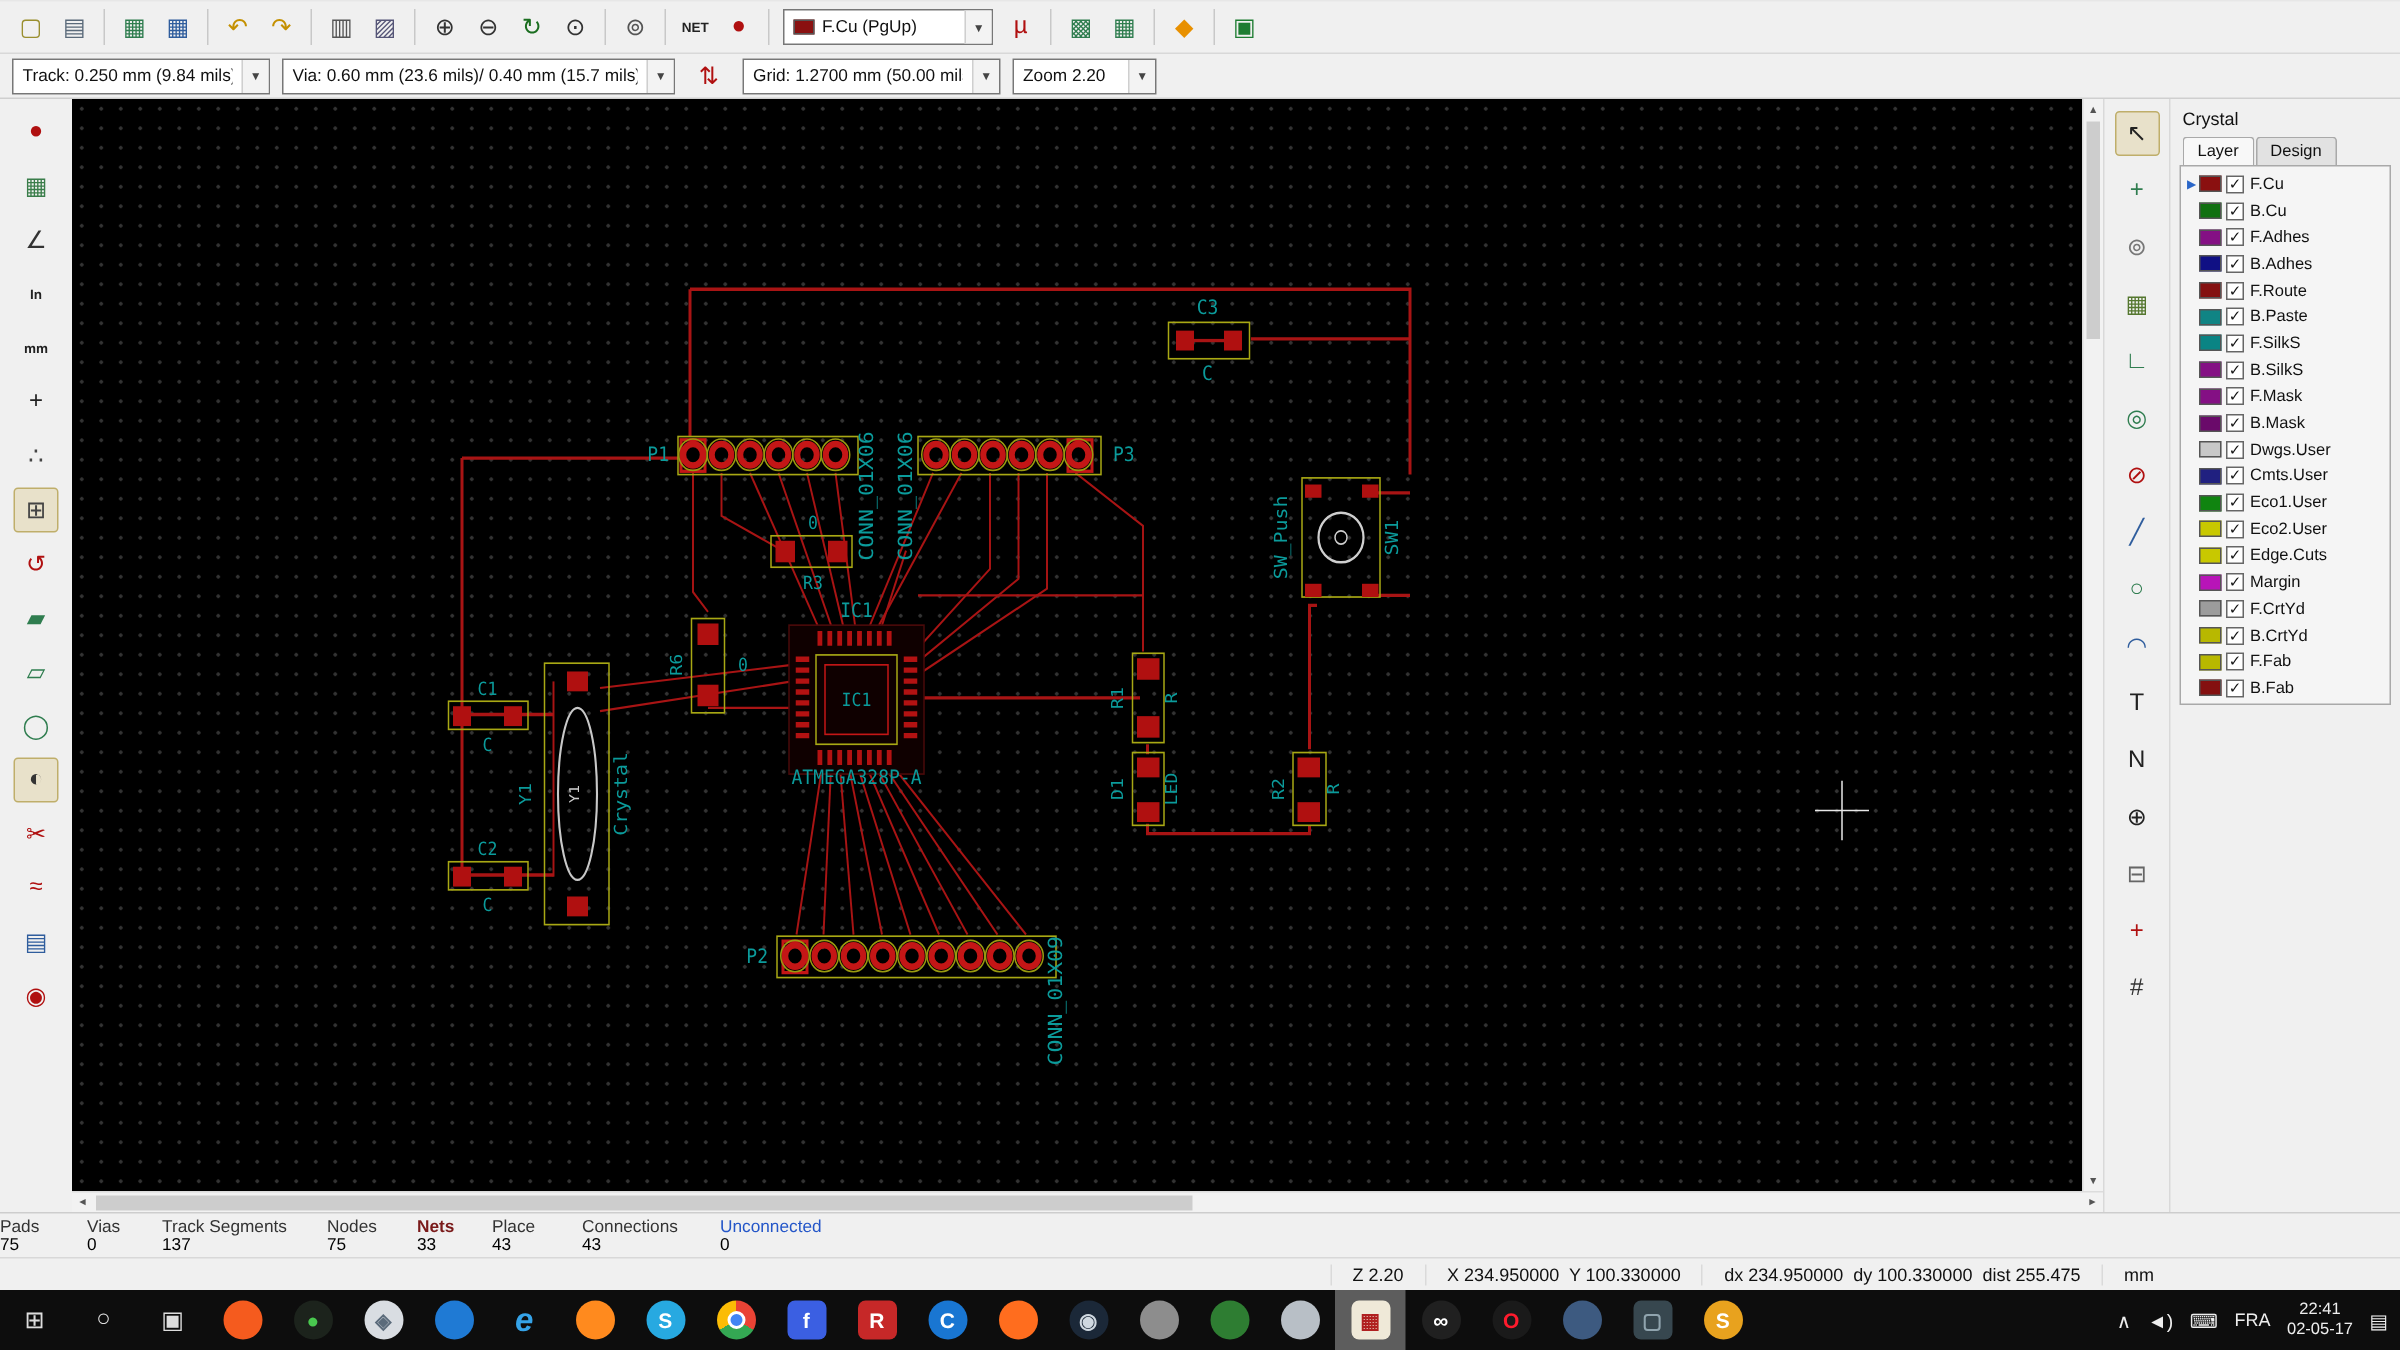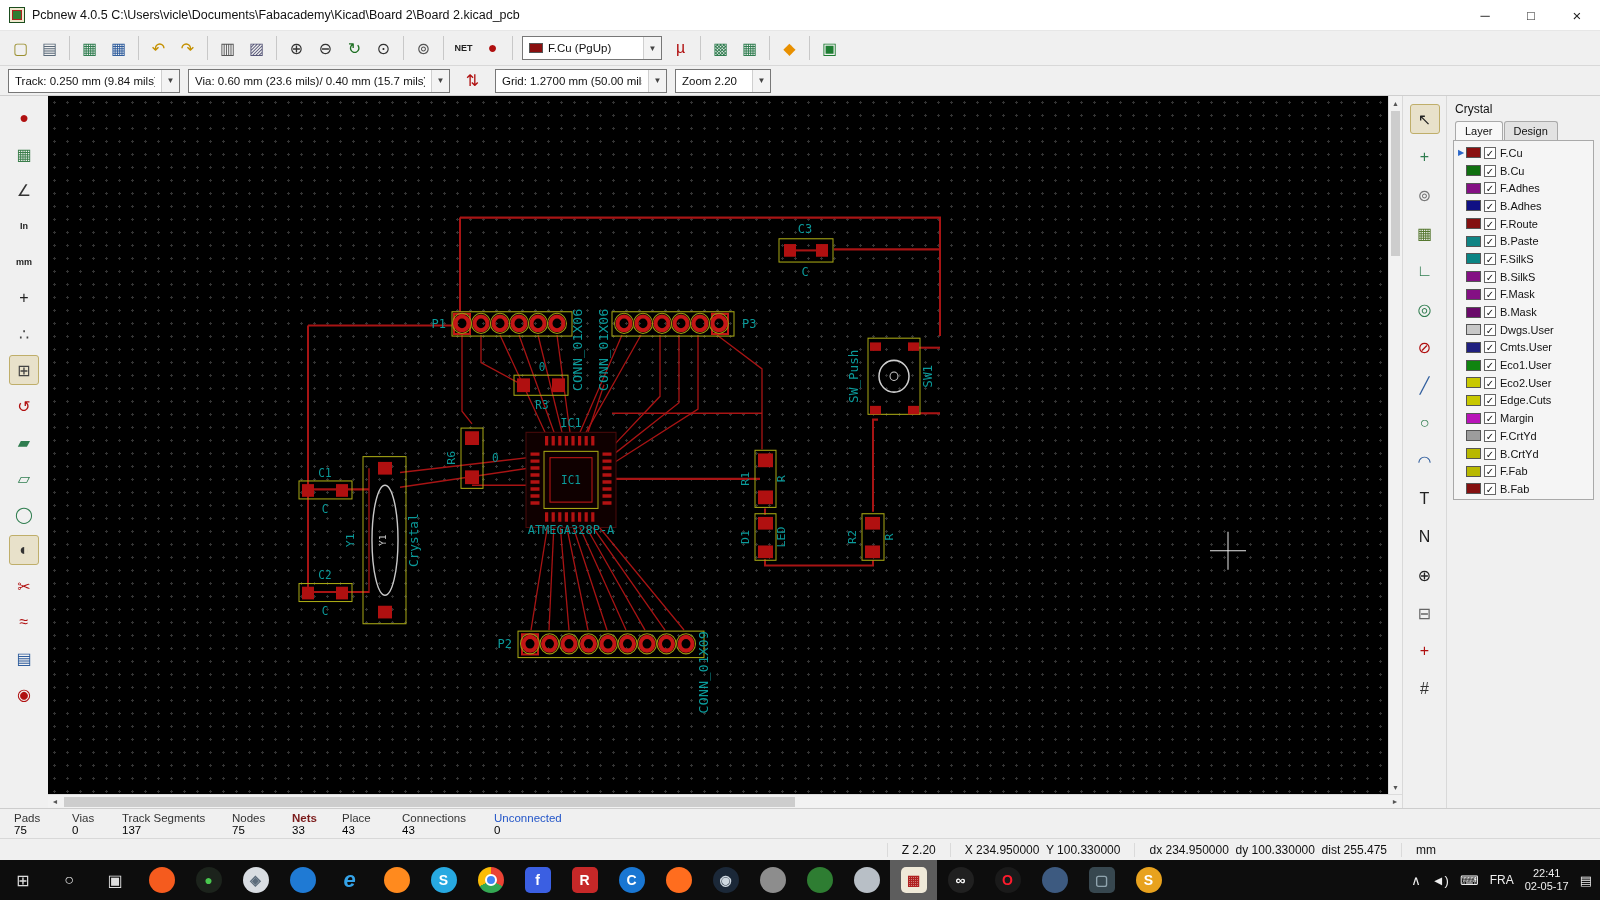--- a/index.html
+++ b/index.html
@@ -65,21 +65,21 @@
   .tab{padding:3px 9px;font-size:11px;border:1px solid #a9a9a9;border-bottom:none;background:#e2e2e2;border-radius:3px 3px 0 0;margin-right:1px}
   .tab.active{background:#f8f8f8}
   .layer-list{border:1px solid #a9a9a9;background:#f5f5f5;padding:3px 2px;overflow:hidden;height:360px}
   .lrow{display:flex;align-items:center;height:17.7px}
   .larrow{width:10px;font-size:8px;color:#2a66c8;text-align:center;flex:0 0 auto}
   .lswatch{width:15px;height:11px;border:1px solid #555;margin-right:3px;flex:0 0 auto}
   .lcheck{width:12px;height:12px;background:#fff;border:1px solid #666;font-size:10px;line-height:11px;text-align:center;margin-right:4px;flex:0 0 auto}
   .lname{font-size:11px;white-space:nowrap}
 
   
-  .statusbar{height:30px;background:#f0f0f0;border-top:1px solid #cdcdcd;display:flex;align-items:center;padding-left:14px;flex:0 0 auto}
+  .statusbar{height:30px;background:#f0f0f0;border-top:1px solid #cdcdcd;display:flex;align-items:center;flex:0 0 auto}
   .st-cell{margin-right:0}
   .st-cell:nth-child(1){width:58px}.st-cell:nth-child(2){width:50px}
   .st-cell:nth-child(3){width:110px}.st-cell:nth-child(4){width:60px}
   .st-cell:nth-child(5){width:50px}.st-cell:nth-child(6){width:60px}
   .st-cell:nth-child(7){width:92px}.st-cell:nth-child(8){width:110px}
   .st-label{font-size:11.5px;color:#333}
   .st-value{font-size:11.5px;color:#000}
 
   .coord-bar{height:22px;background:#f0f0f0;border-top:1px solid #d8d8d8;display:flex;align-items:center;font-size:12px;flex:0 0 auto}
   .cb-spacer{flex:1}
@@ -98,29 +98,20 @@
   .app-icon.chrome::after{content:"";position:absolute;inset:7px;border-radius:50%;background:#4285f4;border:2px solid #fff}
   .tray{margin-left:auto;display:flex;align-items:center;gap:11px;padding-right:8px;font-size:12px;color:#eee}
   .tray-ic{font-size:13px}
   .tray-time{text-align:center;font-size:11px;line-height:13px;white-space:nowrap}
 </style>
 </head>
 <body>
 
 <div class="app">
 
-  <div class="titlebar">
-    <div class="kicad-logo"></div>
-    <div class="title-text">Pcbnew 4.0.5  C:\Users\vicle\Documents\Fabacademy\Kicad\Board 2\Board 2.kicad_pcb</div>
-    <div class="win-controls">
-      <div class="win-btn">─</div>
-      <div class="win-btn">□</div>
-      <div class="win-btn close">×</div>
-    </div>
-  </div>
 
 
   <div class="toolbar">
     <div style="display:flex;align-items:center">
         <div class="tbi" style="color: rgb(154, 143, 47);">▢</div>
         <div class="tbi" style="color: rgb(90, 106, 122);">▤</div>
         <span class="tsep"></span>
         <div class="tbi" style="color: rgb(47, 125, 79);">▦</div>
         <div class="tbi" style="color: rgb(47, 93, 157);">▦</div>
         <span class="tsep"></span>

